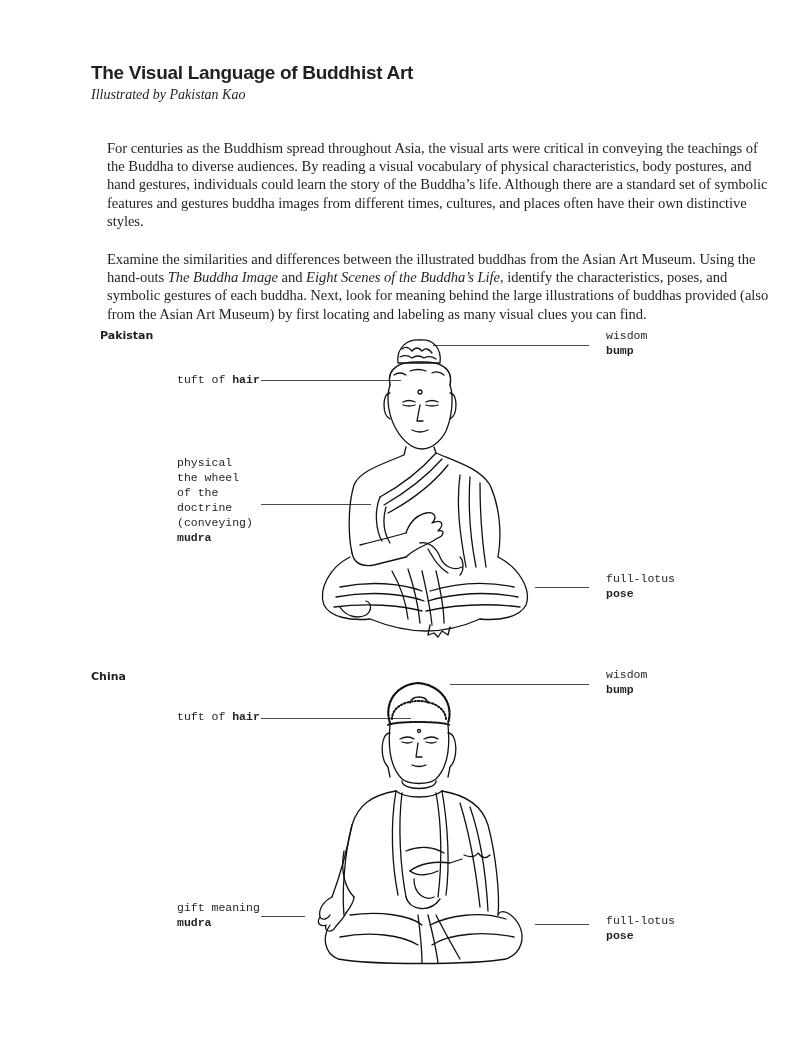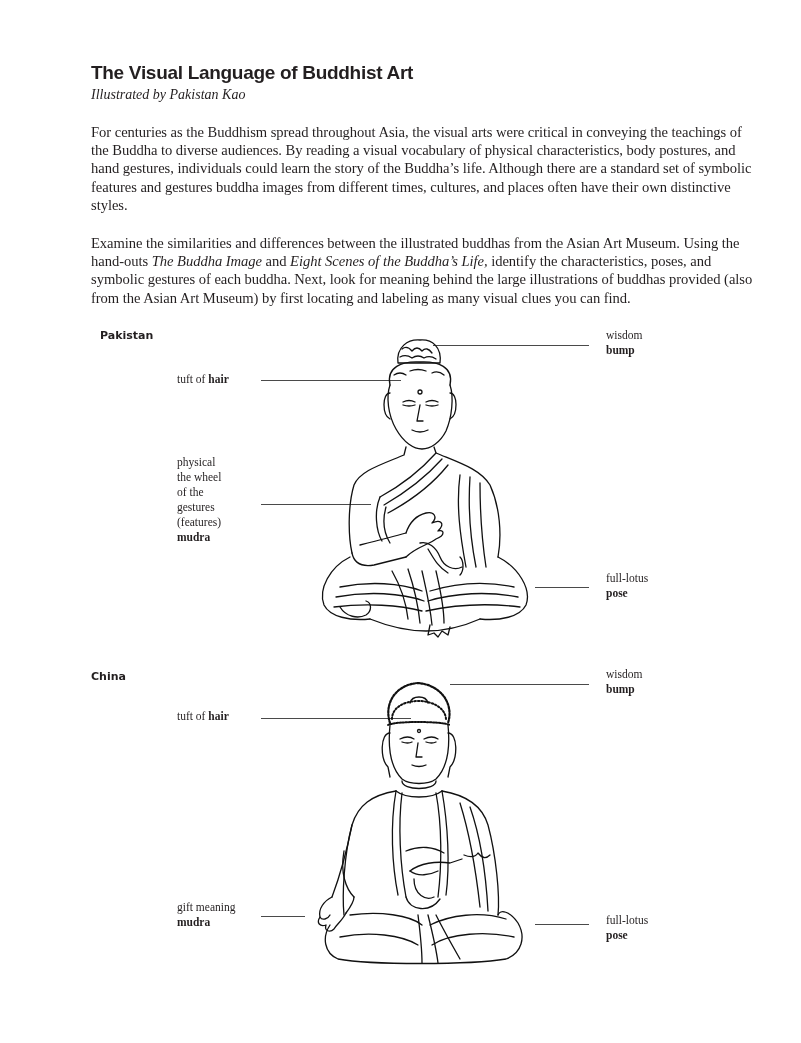--- a/index.html
+++ b/index.html
@@ -1,24 +1,24 @@
 <!DOCTYPE html>
 <html><head>
   <meta charset="utf-8">
   <style>
     html, body { margin: 0; padding: 0; background: #ffffff; }
     body { width: 801px; height: 1043px; position: relative; overflow: hidden; color: #231f20; }
     .title { position: absolute; left: 91px; top: 62px; font-family: Liberation Sans, sans-serif; font-weight: bold; font-size: 19px; letter-spacing: -0.3px; margin: 0; }
     .subtitle { position: absolute; left: 91px; top: 87px; font-family: "Liberation Serif", serif; font-style: italic; font-size: 14px; margin: 0; }
-    .para { position: absolute; left: 91px; width: 670px; font-family: "Liberation Serif", serif; font-size: 14.6px; line-height: 18.2px; margin: 0; letter-spacing: -0.05px; }
+    .para { position: absolute; left: 91px; width: 670px; font-family: "Liberation Serif", serif; font-size: 14.6px; line-height: 18.2px; margin: 16px; letter-spacing: -0.05px; }
     .p1 { top: 123px; }
     .p2 { top: 234px; }
     .para i { font-style: italic; }
     .region { position: absolute; font-family: "DejaVu Sans", sans-serif; font-weight: bold; font-size: 11px; }
-    .lbl { position: absolute; font-family: Liberation Serif, serif; font-size: 11.5px; line-height: 15px; }
+    .lbl { position: absolute; font-family: Liberation Mono, monospace; font-size: 11.5px; line-height: 15px; }
     .lbl b { font-weight: bold; }
     .line { position: absolute; height: 1px; background: #4a4a4a; }
     .illus { position: absolute; }
   </style>
 </head>
 <body>
 
 <h1 class="title">The Visual Language of Buddhist Art</h1>
 <p class="subtitle">Illustrated by Pakistan Kao</p>
 
@@ -36,22 +36,22 @@
 
   <div class="lbl" style="left:177px; top:372px;">
     <span>tuft of </span><b>hair</b>
   </div>
   <div class="line" style="left:261px; top:380px; width:140px;"></div>
 
   <div class="lbl" style="left:177px; top:455px;">
     <div>physical</div>
     <div>the wheel</div>
     <div>of the</div>
-    <div>gestures</div>
-    <div>(features)</div>
+    <div>doctrine</div>
+    <div>(conveying)</div>
     <b>mudra</b>
   </div>
   <div class="line" style="left:261px; top:504px; width:110px;"></div>
 
   <div class="lbl" style="left:606px; top:571px;">
     <div>full-lotus</div>
     <b>pose</b>
   </div>
   <div class="line" style="left:535px; top:587px; width:54px;"></div>
 

